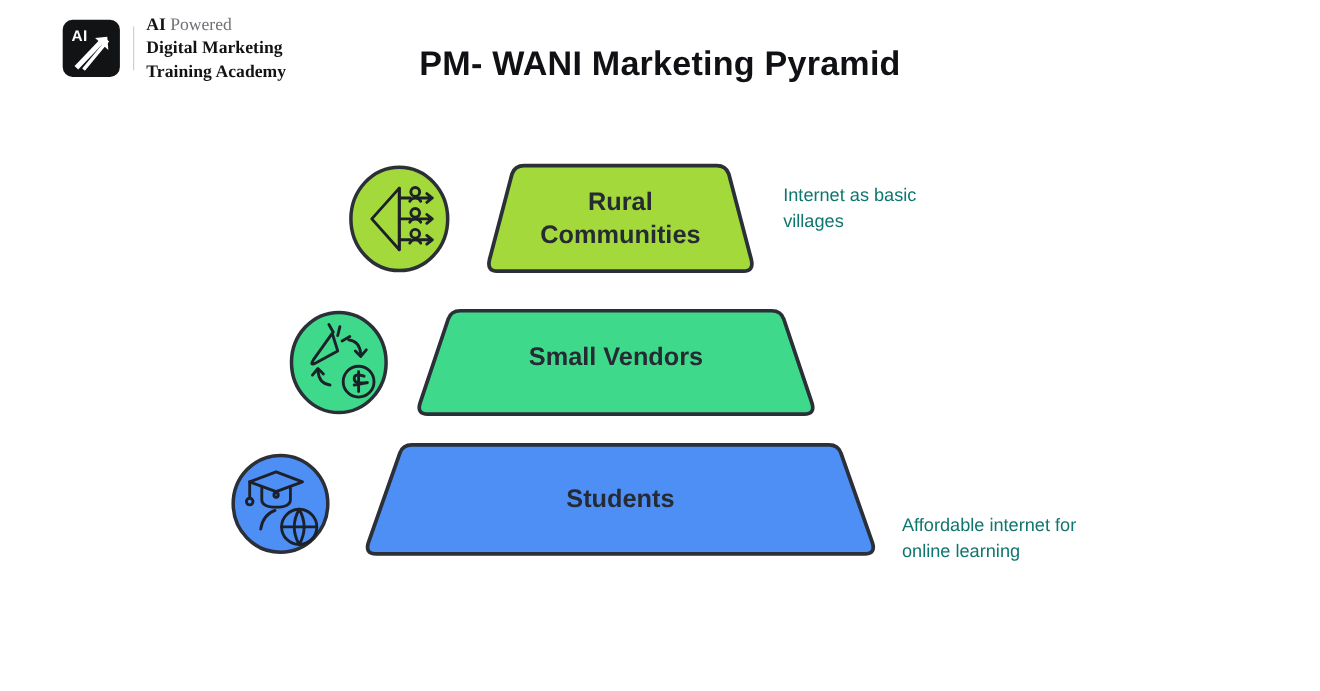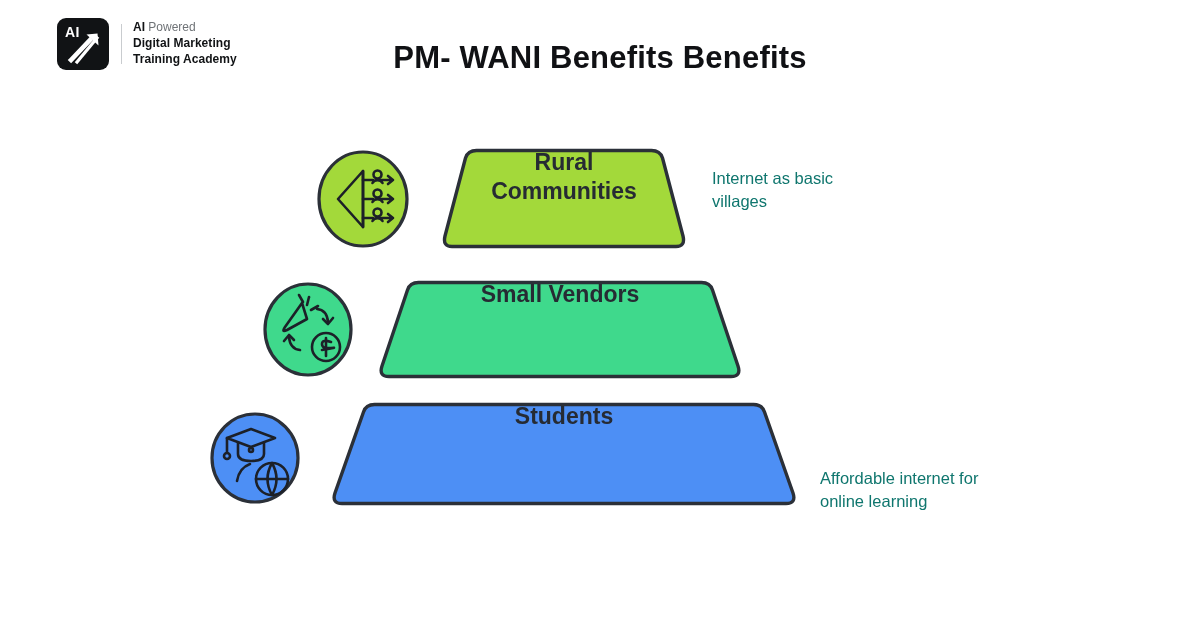--- a/index.html
+++ b/index.html
@@ -53,21 +53,22 @@
   .brand-divider {
     width: 1px;
     height: 40px;
     background: #c9cccf;
     margin: 0 11px 0 12px;
     flex: 0 0 auto;
   }
   .brand-text {
     line-height: 1.32;
     color: #111315;
-    font-size: 12px;
+    font-size: 16px;
+    font-family: Liberation Serif, serif;
   }
   .brand-line1 .bt-bold { font-weight: bold; }
   .brand-line1 .bt-light { font-weight: normal; color: #6f7377; }
   .brand-line2, .brand-line3 { font-weight: bold; letter-spacing: 0.05px; }
 
   
   .page-title {
     position: absolute;
     left: 0;
     top: 40px;
@@ -95,20 +96,21 @@
     left: 0;
     top: 0;
   }
   .tier-label {
     position: absolute;
     left: 0;
     top: 0;
     width: 100%;
     height: 100%;
     display: flex;
+    align-items: center;
     justify-content: center;
     text-align: center;
     font-weight: bold;
     color: #262b33;
     font-size: 23px;
     line-height: 1.28;
     pointer-events: none;
   }
 
   .tier-icon {
@@ -136,21 +138,21 @@
     </svg>
   </div>
   <div class="brand-divider"></div>
   <div class="brand-text">
     <div class="brand-line1"><span class="bt-bold">AI</span><span class="bt-light"> Powered</span></div>
     <div class="brand-line2">Digital Marketing</div>
     <div class="brand-line3">Training Academy</div>
   </div>
 </div>
 
-<div class="page-title">PM- WANI Benefits Benefits</div>
+<div class="page-title">PM- WANI Marketing Pyramid</div>
 
 <div class="pyramid">
 
   <div class="tier" style="left:440px; top:148px; width:248px; height:101px;">
     <svg class="tier-shape" width="248" height="101" viewBox="0 0 248 101">
       <path d="M25.5 10 Q28 2.5 36.5 2.5 L211.5 2.5 Q220 2.5 222.5 10 L243 88 Q245.5 98.5 236 98.5 L12 98.5 Q2.5 98.5 5 88 Z" fill="#A3D93A" stroke="#2b3038" stroke-width="3.4" stroke-linejoin="round"></path>
     </svg>
     <div class="tier-label">
       <span>
         <span>Rural</span><br>

